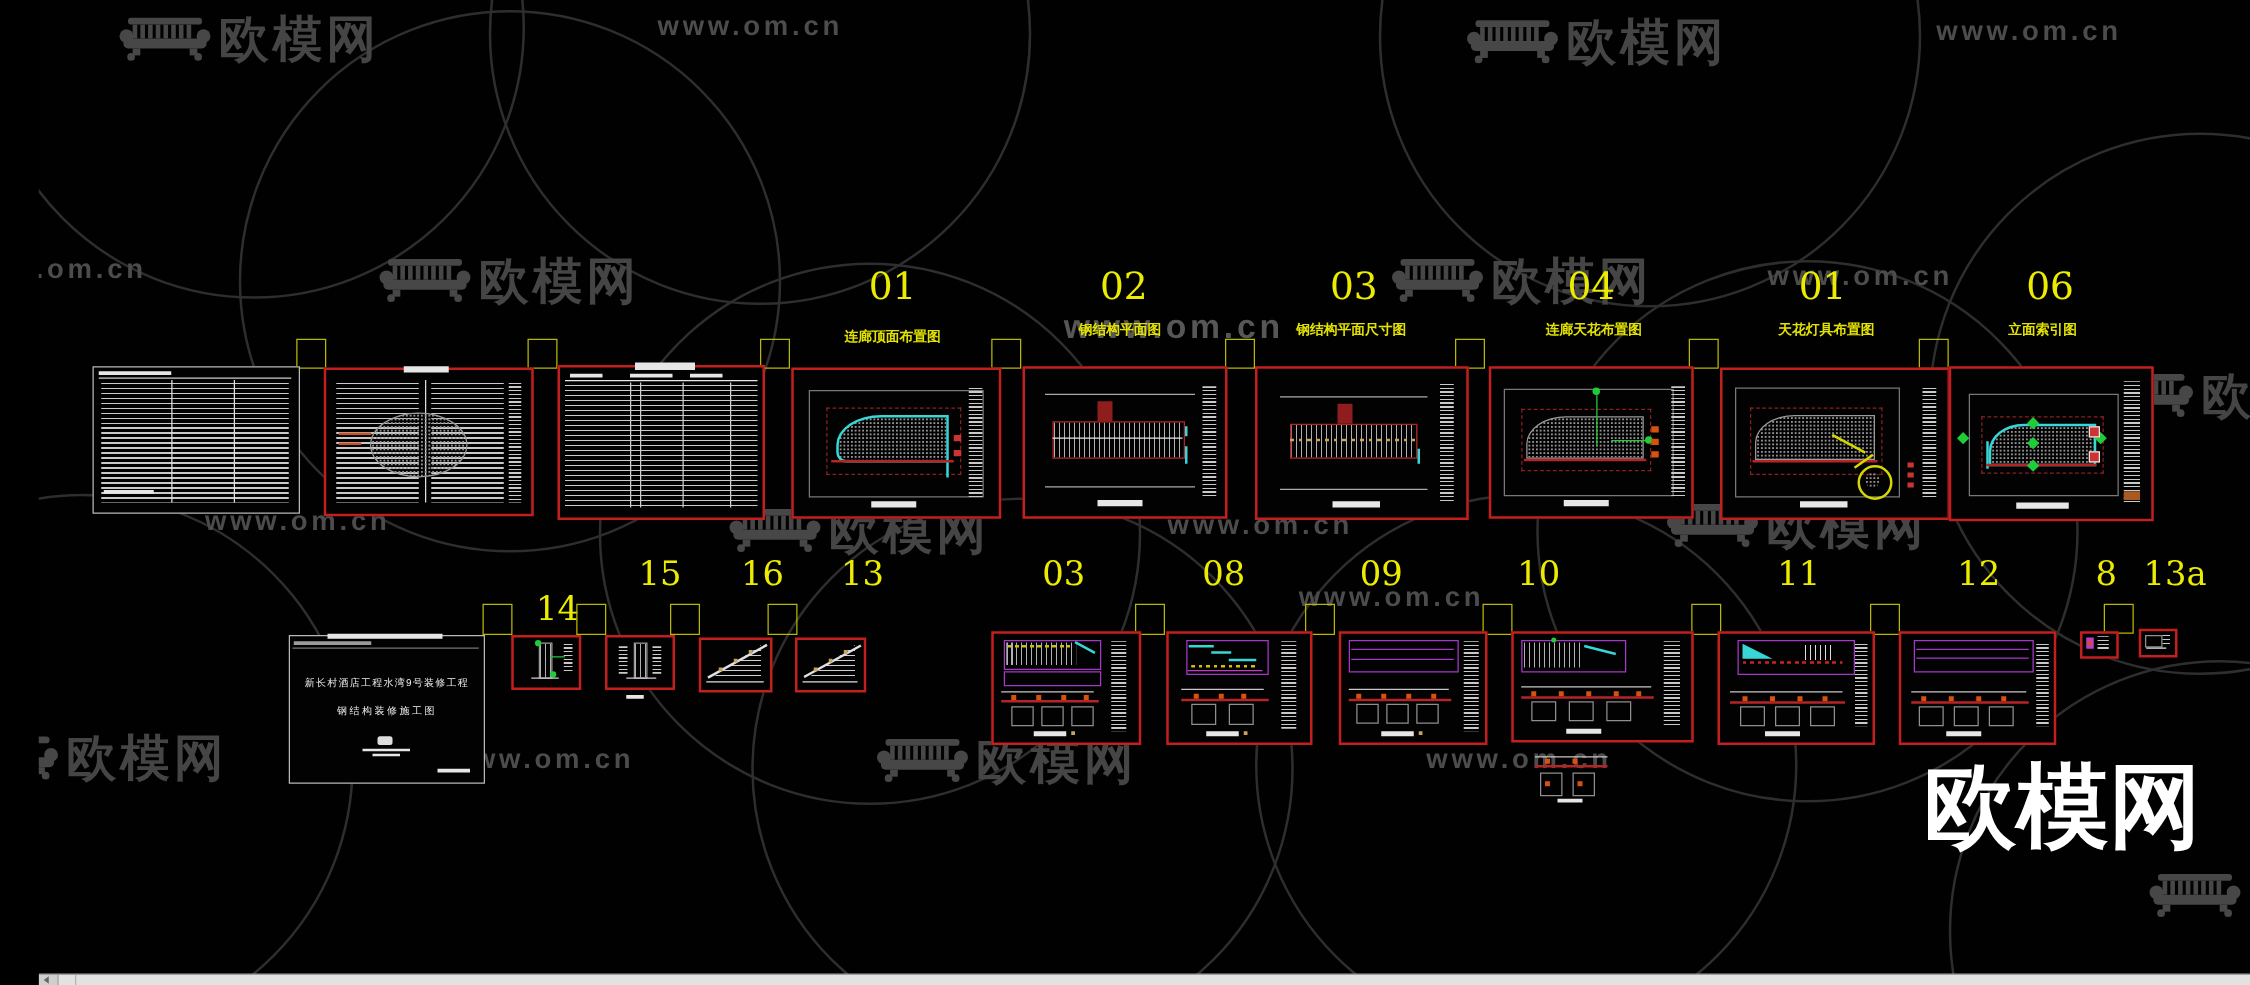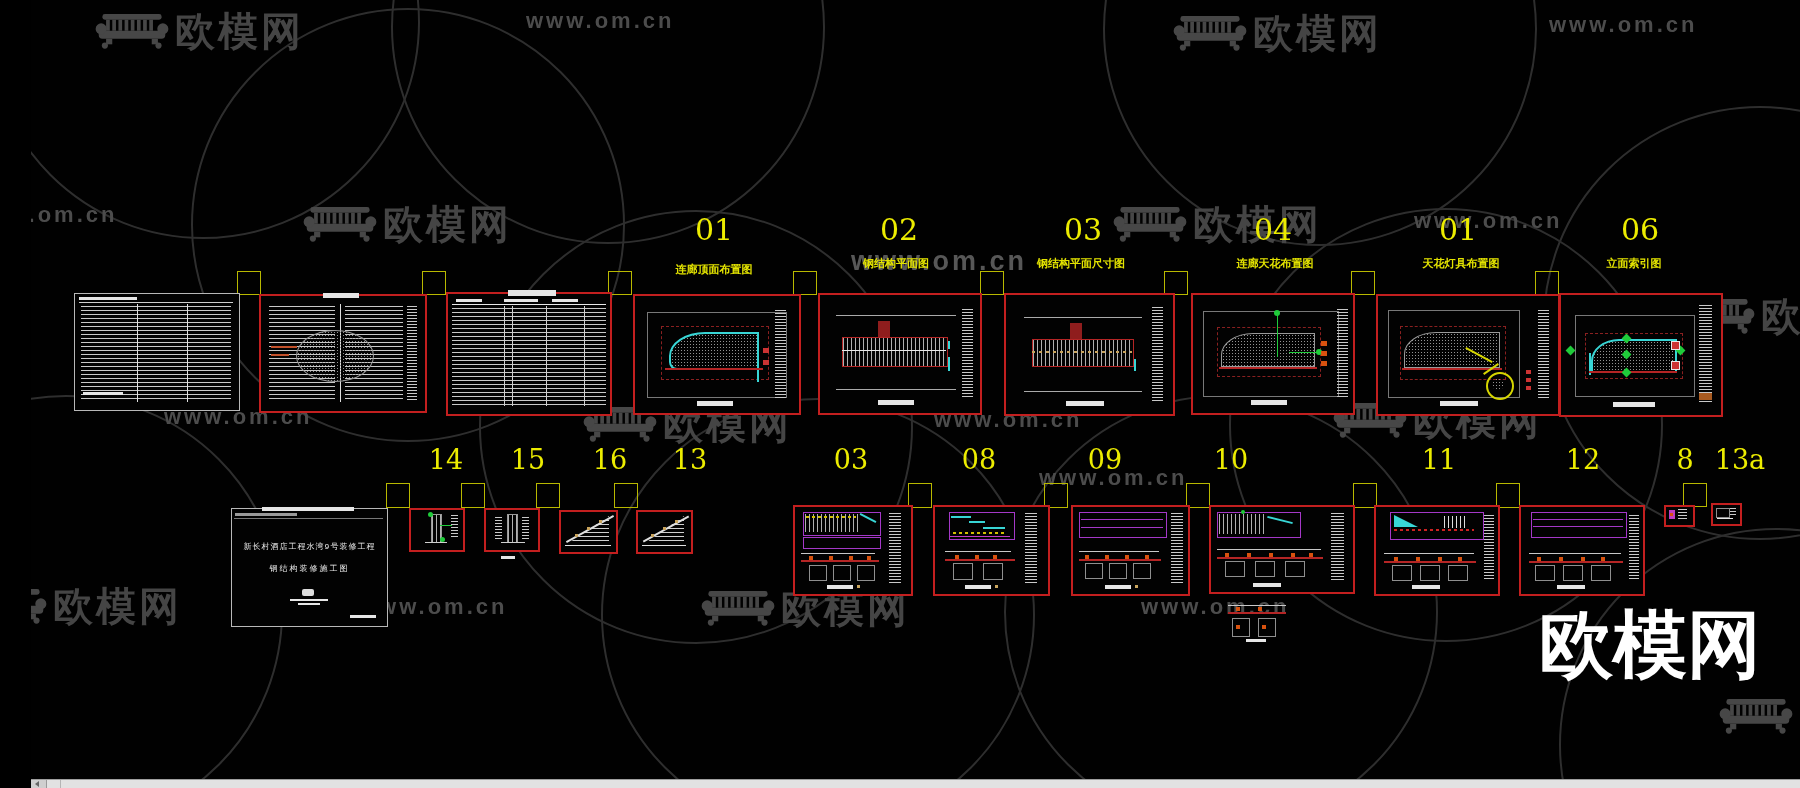--- a/index.html
+++ b/index.html
@@ -6,21 +6,21 @@
   #canvas{position:relative;width:1800px;height:788px;background:#010101;overflow:hidden;
           font-family:"Liberation Sans",sans-serif;margin-left:31px;}
   .p{position:absolute;display:block;}
   
   .wmc{position:absolute;border:2px solid #2e2e2e;border-radius:50%;z-index:1;}
   .wmb{position:absolute;display:flex;align-items:center;gap:6px;z-index:1;}
   .wmbt{font-size:40px;font-weight:bold;color:#454545;letter-spacing:3px;white-space:nowrap;}
   .wmu{position:absolute;font-size:22px;font-weight:bold;color:#4c4c4c;letter-spacing:3px;z-index:1;white-space:nowrap;}
   
   .frame{position:absolute;border:2px solid #c31f1f;background:#020202;z-index:2;}
-  .frame.g{border:1px solid #b8b8b8;font-family:Liberation Mono, monospace;}
+  .frame.g{border:1px solid #b8b8b8;}
   .vp{position:absolute;border:1px solid #b8b800;z-index:2;}
   
   .sp{background-image:radial-gradient(#929292 .8px,transparent .9px);background-size:3px 3px;}
   .rw{background:repeating-linear-gradient(#c9c9c9 0 1px,transparent 1px 4px);}
   .rw3{background:repeating-linear-gradient(#c9c9c9 0 1px,transparent 1px 3px);}
   .vh{background:repeating-linear-gradient(90deg,#b0b0b0 0 1px,transparent 1px 4px);}
   .wt{background:#e6e6e6;}
   .rd{background:#b52525;}
   .cy{background:#38d6d6;}
   .gn{background:#1fcc3a;}
@@ -168,21 +168,21 @@
   <div class="snum" style="left:1407px;top:212px;width:40px">01</div>
   <div class="snum" style="left:1589px;top:212px;width:40px">06</div>
 
   <div class="slabel" style="left:618px;top:262px">连廊顶面布置图</div>
   <div class="slabel" style="left:800px;top:256px">钢结构平面图</div>
   <div class="slabel" style="left:985px;top:256px">钢结构平面尺寸图</div>
   <div class="slabel" style="left:1179px;top:256px">连廊天花布置图</div>
   <div class="slabel" style="left:1365px;top:256px">天花灯具布置图</div>
   <div class="slabel" style="left:1538px;top:256px">立面索引图</div>
 
-  <div class="snum b" style="left:393px;top:444px;width:44px">14</div>
+  <div class="snum b" style="left:393px;top:472px;width:44px">14</div>
   <div class="snum b" style="left:475px;top:444px;width:44px">15</div>
   <div class="snum b" style="left:557px;top:444px;width:44px">16</div>
   <div class="snum b" style="left:637px;top:444px;width:44px">13</div>
   <div class="snum b" style="left:798px;top:444px;width:44px">03</div>
   <div class="snum b" style="left:926px;top:444px;width:44px">08</div>
   <div class="snum b" style="left:1052px;top:444px;width:44px">09</div>
   <div class="snum b" style="left:1178px;top:444px;width:44px">10</div>
   <div class="snum b" style="left:1386px;top:444px;width:44px">11</div>
   <div class="snum b" style="left:1530px;top:444px;width:44px">12</div>
   <div class="snum b" style="left:1632px;top:444px;width:44px">8</div>

